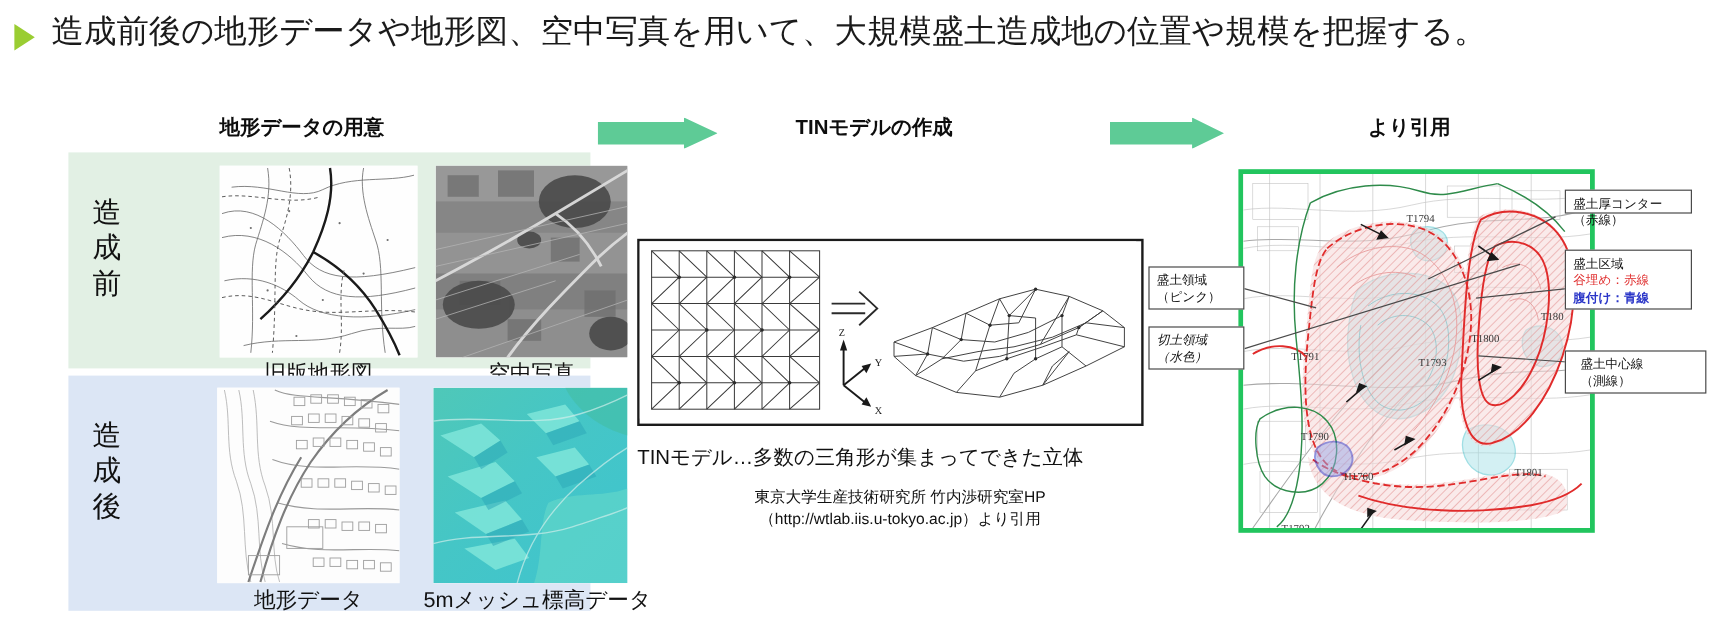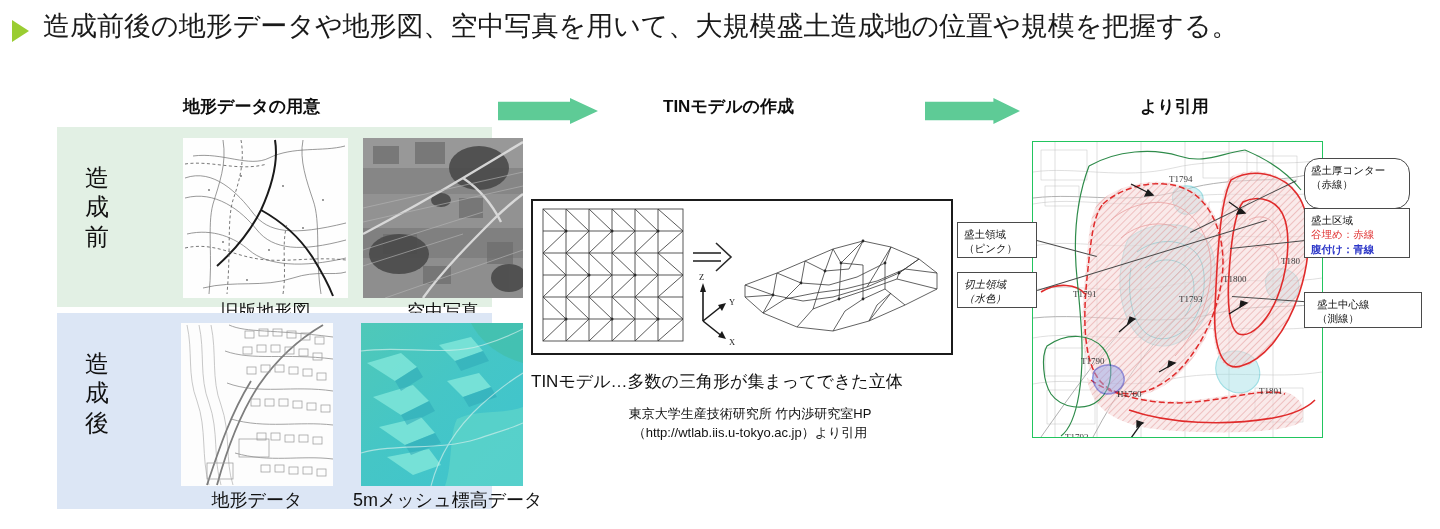--- a/index.html
+++ b/index.html
@@ -20,21 +20,21 @@
 
   .arrow{position:absolute;height:26px;background:#5ECB96;
          clip-path:polygon(0 14%,72% 14%,72% 0,100% 50%,72% 100%,72% 86%,0 86%);}
   #arrow1{left:498px;top:98px;width:100px;}
   #arrow2{left:925px;top:98px;width:95px;}
 
   
   #panel-before{position:absolute;left:57px;top:127px;width:435px;height:180px;background:#E2F0E4;}
   #panel-after {position:absolute;left:57px;top:313px;width:435px;height:196px;background:#DCE6F5;}
   .row-label{position:absolute;left:20px;top:36px;width:40px;font-size:24px;line-height:1.22;
-             text-align:center;color:#111;}
+             text-align:left;color:#111;}
   .thumb{position:absolute;background:#fff;overflow:hidden;}
   .cap{position:absolute;font-size:18px;color:#111;text-align:center;white-space:nowrap;}
 
   
   #th-oldmap{left:126px;top:11px;width:165px;height:160px;}
   #th-aerial{left:306px;top:11px;width:160px;height:160px;}
   #cap-oldmap{left:126px;top:172px;width:165px;}
   #cap-aerial{left:306px;top:172px;width:160px;}
   
   #th-terrain{left:124px;top:10px;width:152px;height:163px;}
@@ -45,26 +45,26 @@
   
   #tin-box{position:absolute;left:531px;top:199px;width:418px;height:152px;
            background:#fff;border:2px solid #1b1b1b;}
   #tin-caption{position:absolute;left:531px;top:370px;width:430px;font-size:17px;color:#111;
                white-space:nowrap;}
   #tin-source{position:absolute;left:560px;top:405px;width:380px;font-size:13px;color:#111;
               text-align:center;line-height:1.45;}
 
   
   #map-box{position:absolute;left:1032px;top:141px;width:289px;height:295px;
-           background:#fff;border:1px solid #22c55e;overflow:hidden;}
+           background:#fff;border:4px solid #22c55e;overflow:hidden;}
   .callout{position:absolute;background:#fff;border:1px solid #4a4a4a;font-size:10.5px;
            line-height:1.38;padding:4px 6px;color:#111;box-sizing:border-box;z-index:5;}
   #co-fill-area{left:957px;top:222px;width:80px;height:36px;}
   #co-cut-area{left:957px;top:272px;width:80px;height:36px;font-style:italic;}
-  #co-contour{left:1304px;top:158px;width:106px;height:51px;border-radius:15px;}
+  #co-contour{left:1304px;top:158px;width:106px;height:20px;}
   #co-fill-zone{left:1304px;top:208px;width:106px;height:50px;}
   #co-center{left:1304px;top:292px;width:118px;height:36px;padding-left:12px;}
   .red-t{color:#e03030;}
   .blue-t{color:#2a35c8;font-weight:bold;}
   .leader{position:absolute;background:#4a4a4a;height:1px;z-index:4;transform-origin:0 0;}
 </style>
 </head>
 <body>
 
 <div id="title-row">

